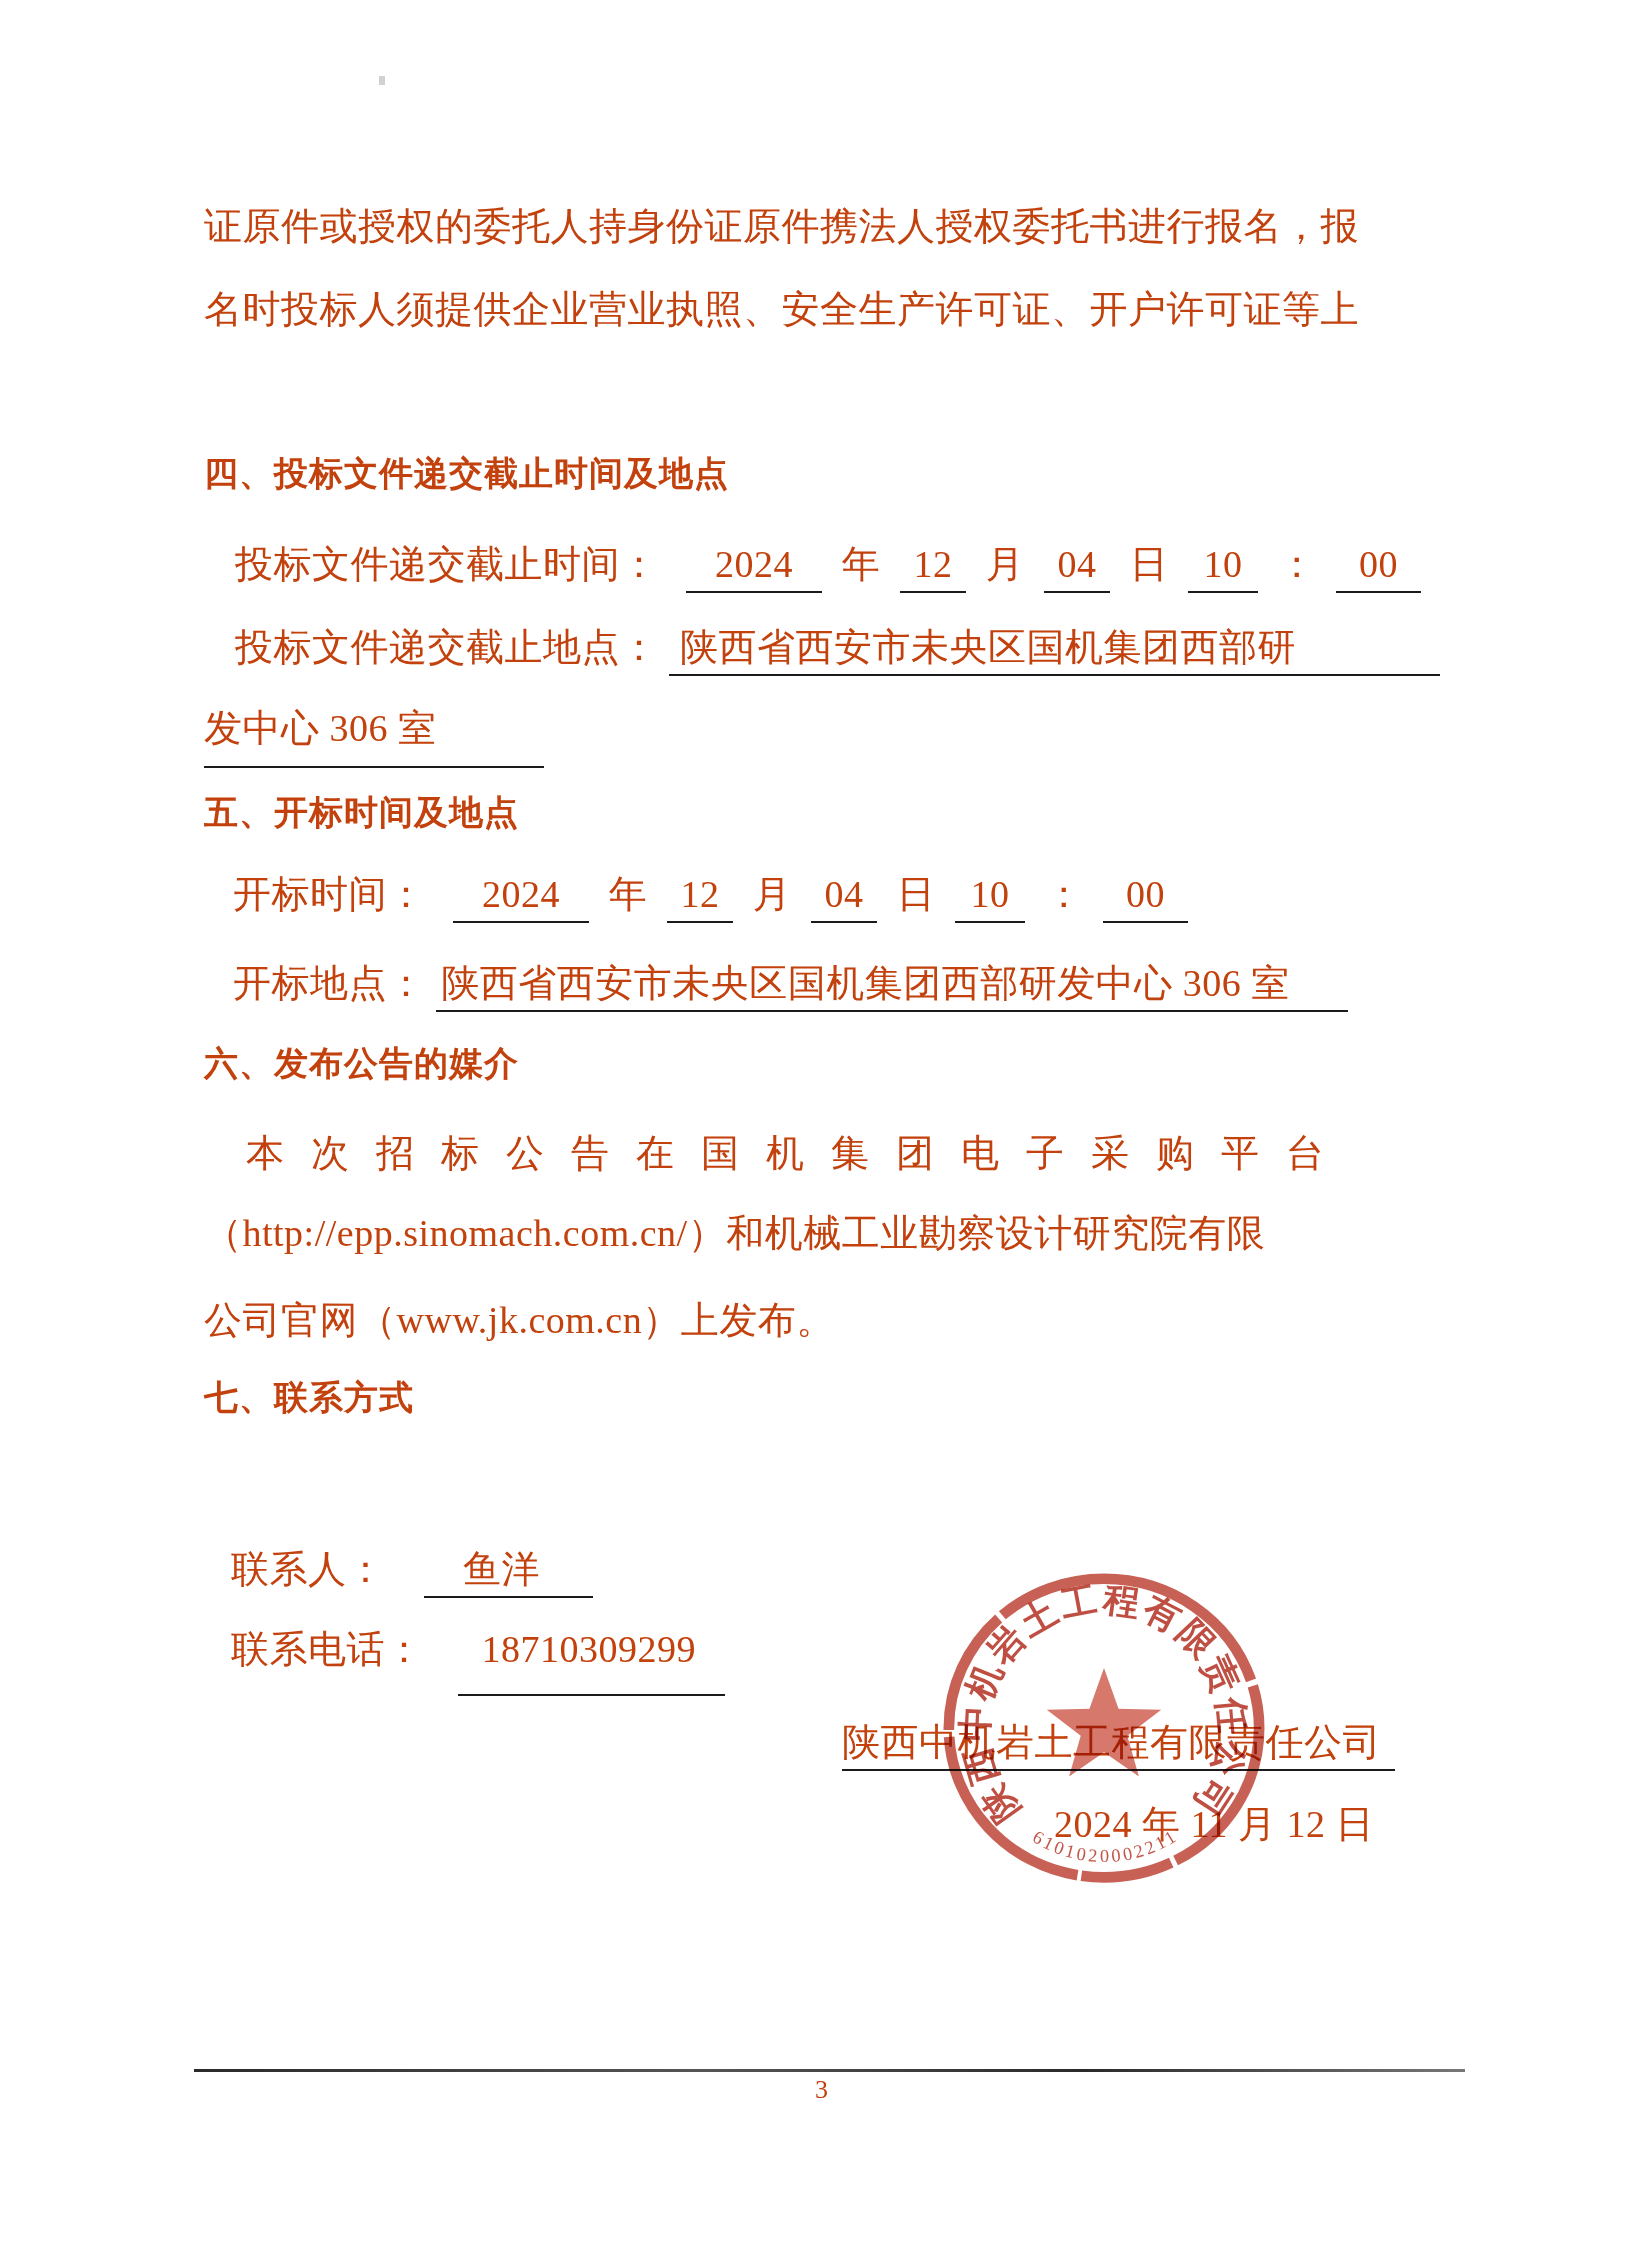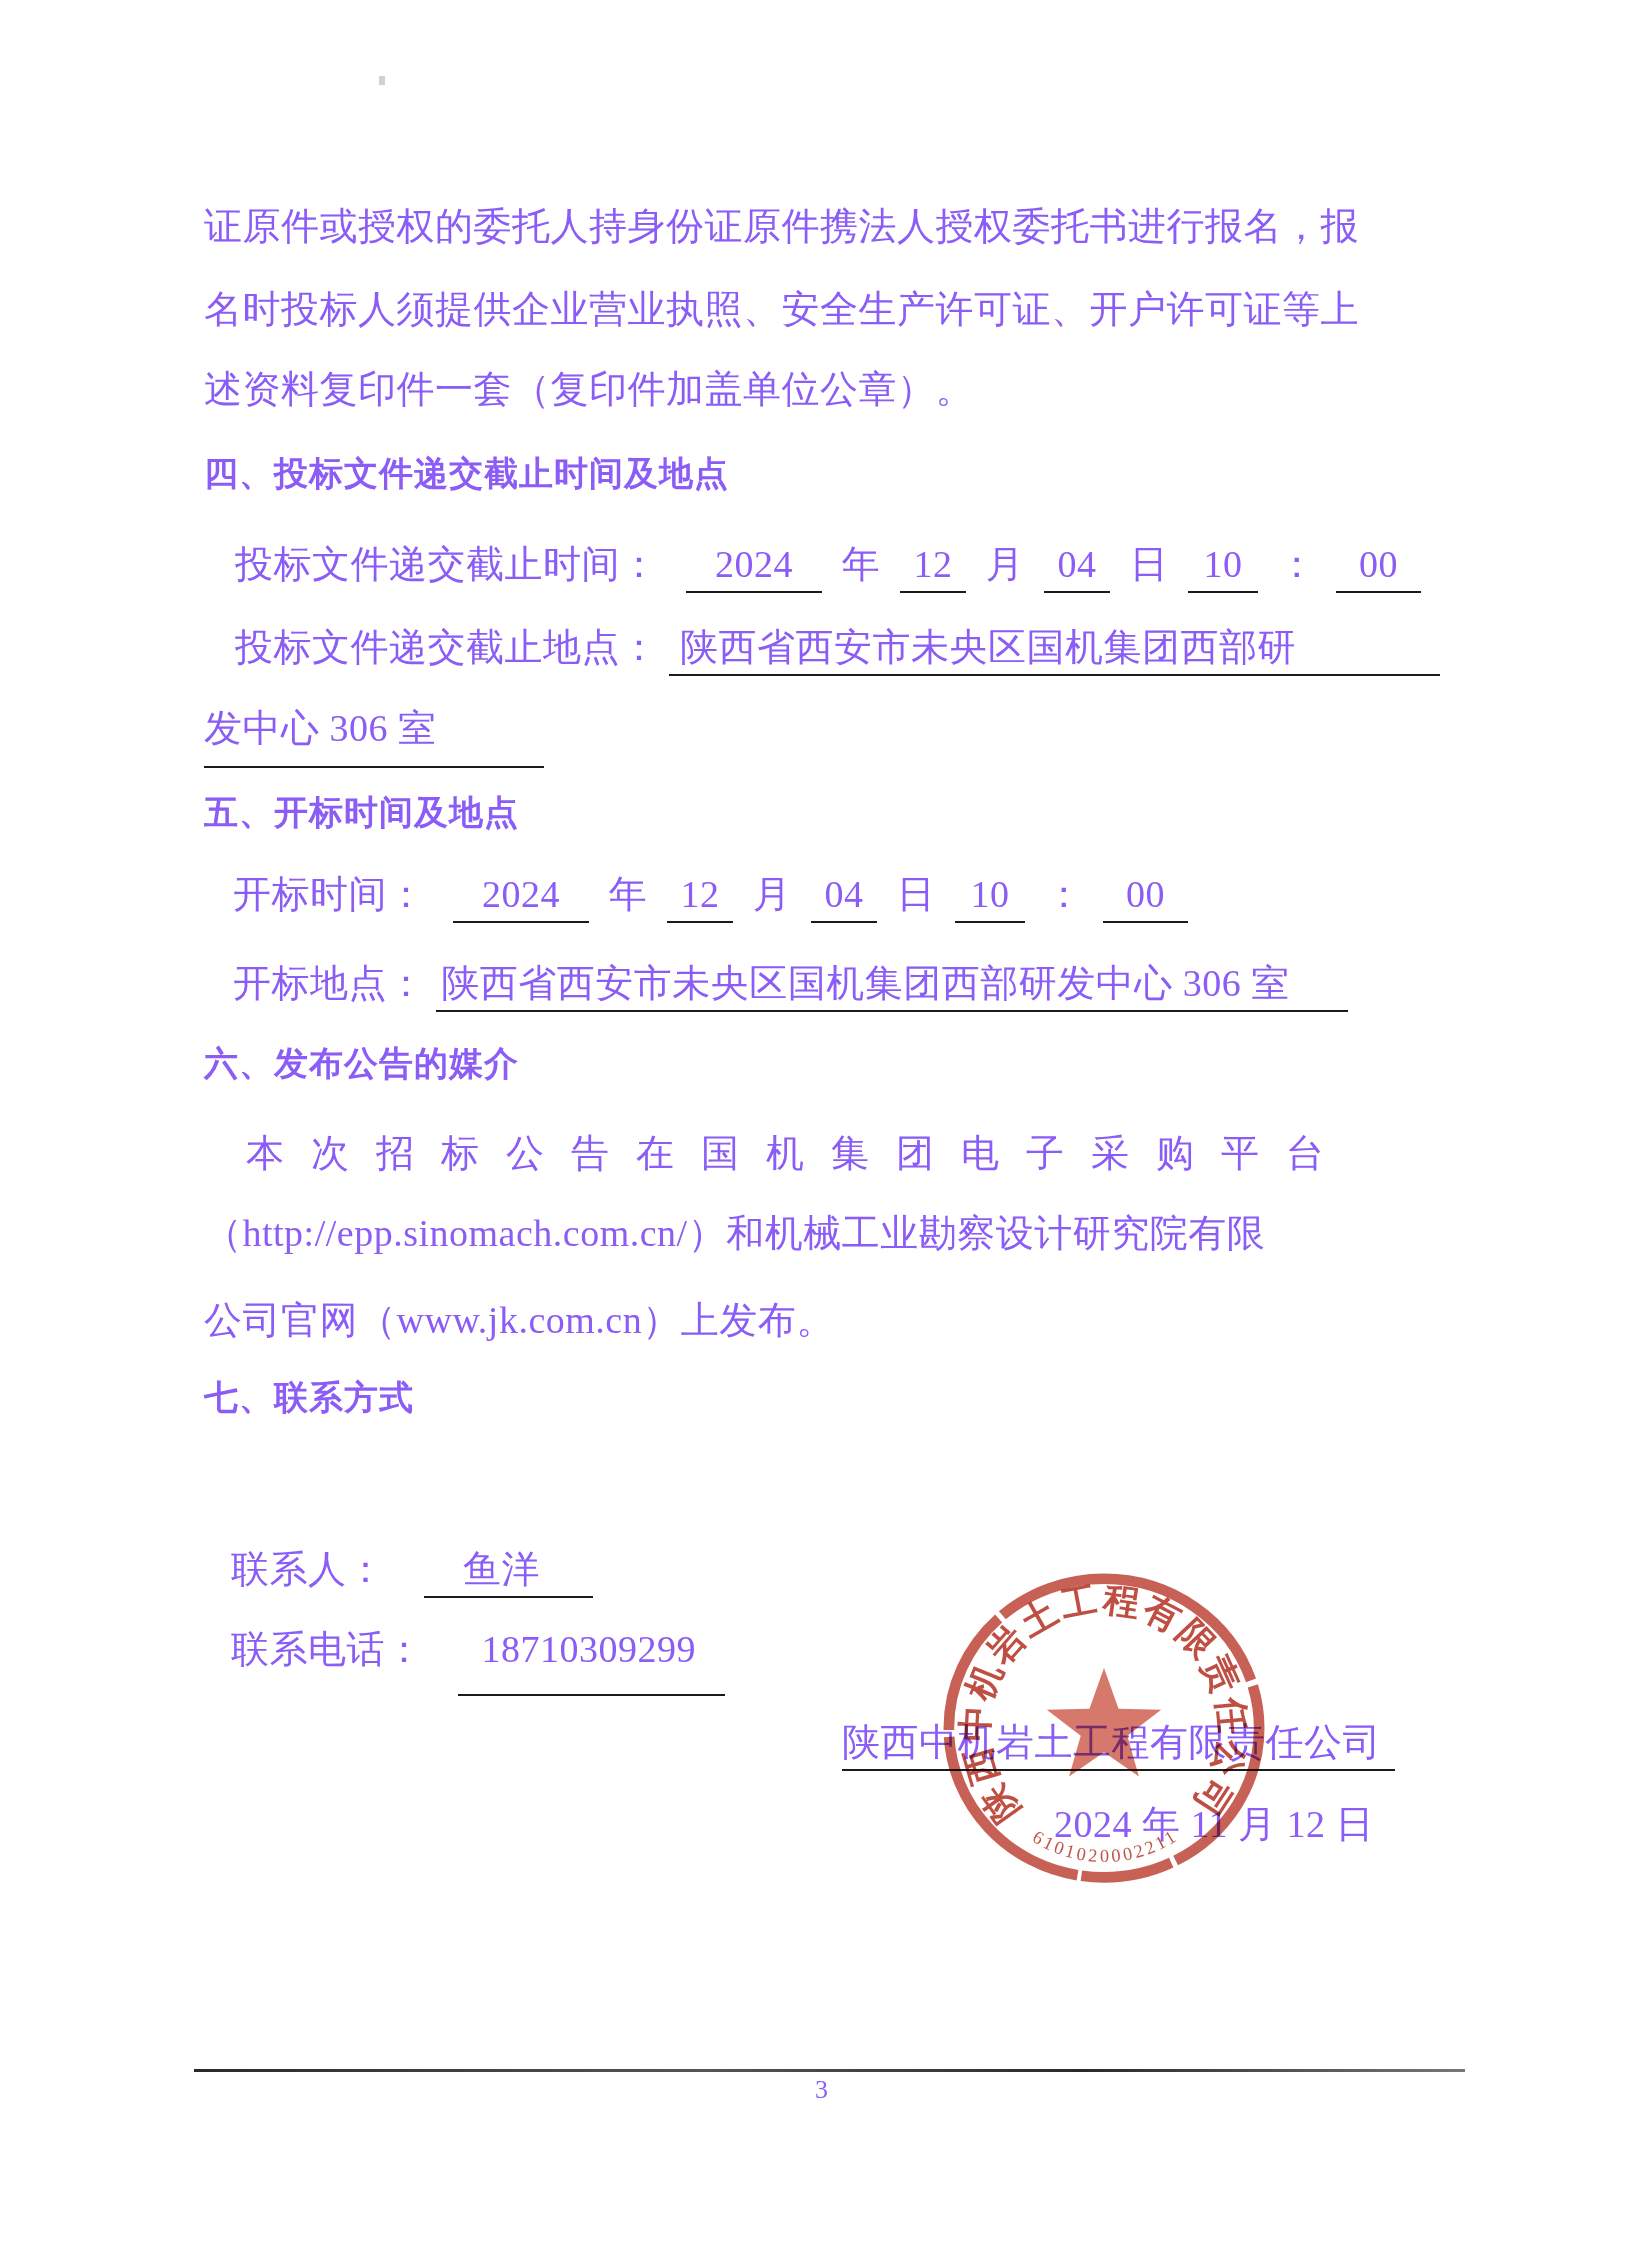--- a/index.html
+++ b/index.html
@@ -1,21 +1,21 @@
 <!DOCTYPE html>
 <html><head>
 <meta charset="utf-8">
 <style>
   html,body{margin:0;padding:0;background:#e8e8e8;}
   .page{
     position:relative;
     width:1650px;height:2242px;
     background:#ffffff;
     font-family:"Liberation Serif","DejaVu Serif",serif;
-    color:#8b5cf6;
+    color:#c2410c;
     overflow:hidden;
   }
   .line{
     position:absolute;
     white-space:nowrap;
     font-size:38px;
     line-height:47px;
     letter-spacing:0.5px;
   }
   .heading{
@@ -59,21 +59,20 @@
 </style>
 </head>
 <body>
 
 <div class="page">
 
   <div class="artifact"></div>
 
   <div class="line" style="left:204px;top:203px;">证原件或授权的委托人持身份证原件携法人授权委托书进行报名，报</div>
   <div class="line" style="left:204px;top:286px;">名时投标人须提供企业营业执照、安全生产许可证、开户许可证等上</div>
-  <div class="line" style="left:204px;top:366px;">述资料复印件一套（复印件加盖单位公章）。</div>
 
   <div class="line heading" style="left:204px;top:450px;">四、投标文件递交截止时间及地点</div>
 
   <div class="line" style="left:235px;top:541px;">
     <span>投标文件递交截止时间：</span>
     <span class="uv gap-l" style="padding:0 29px 2.9px 29px;">2024</span>
     <span class="unit">年</span>
     <span class="uv" style="padding:0 13.6px 2.9px 13.6px;">12</span>
     <span class="unit">月</span>
     <span class="uv" style="padding:0 13.6px 2.9px 13.6px;">04</span>

